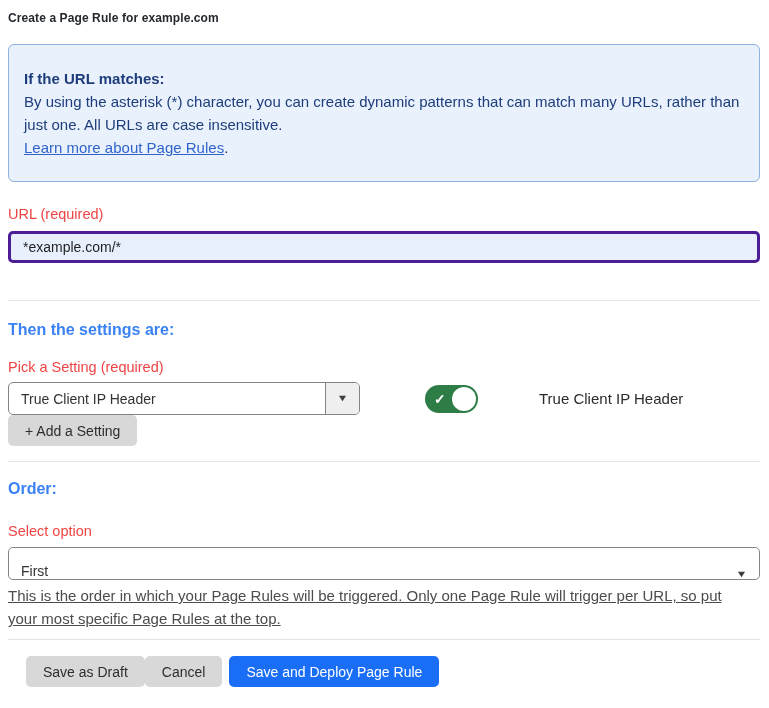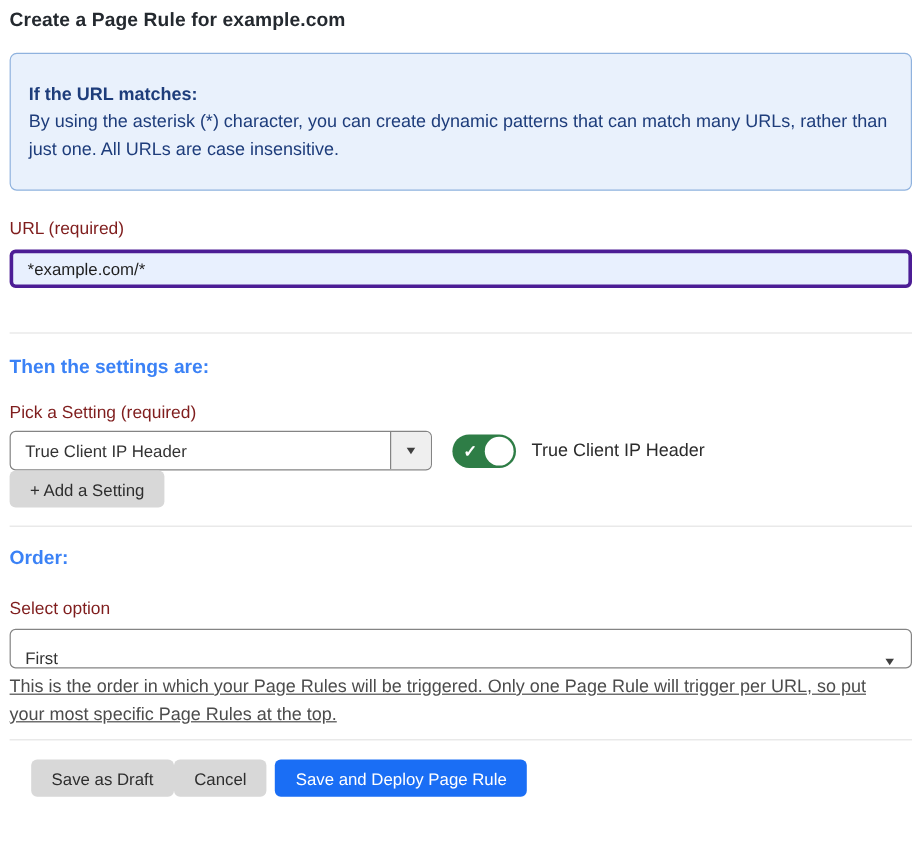--- a/index.html
+++ b/index.html
@@ -8,21 +8,21 @@
     width: 769px;
     height: 708px;
     font-family: "Liberation Sans", sans-serif;
     color: #222;
     overflow: hidden;
   }
   .page { padding: 0 9px 0 8px; }
 
   .page-title {
     padding-top: 5px;
-    font-size: 16px;
+    font-size: 12px;
     line-height: 26px;
     font-weight: 700;
     color: #24292f;
     letter-spacing: 0.1px;
   }
 
   .info-box {
     margin-top: 13px;
     background: #e9f1fc;
     border: 1px solid #8fb2de;
@@ -36,21 +36,21 @@
   .info-link {
     color: #3064cb;
     text-decoration: underline;
     cursor: pointer;
   }
 
   .field-label {
     margin-top: 22px;
     font-size: 14.5px;
     line-height: 20px;
-    color: #7f1d1d;
+    color: #ef4444;
     display: block;
   }
 
   .url-input {
     margin-top: 7px;
     width: 100%;
     height: 32px;
     background: #e8f0fe;
     border: 3px solid #4c1d95;
     border-radius: 5px;
@@ -79,20 +79,21 @@
     color: #3b82f6;
   }
   .order-heading { margin-top: 17px; }
 
   .picker-label { margin-top: 18px; line-height: 18px; }
 
   .setting-row {
     margin-top: 6px;
     display: flex;
     align-items: center;
+    gap: 48px;
   }
 
   .custom-select {
     height: 33px;
     border: 1px solid #848484;
     border-radius: 5px;
     background: #ffffff;
     display: flex;
     align-items: center;
     cursor: pointer;
@@ -206,20 +207,21 @@
 </head>
 <body>
 
 <div class="page">
 
   <h1 class="page-title">Create a Page Rule for example.com</h1>
 
   <div class="info-box">
     <p class="info-heading">If the URL matches:</p>
     <p class="info-body">By using the asterisk (*) character, you can create dynamic patterns that can match many URLs, rather than just one. All URLs are case insensitive.</p>
+    <p class="info-link-line"><a class="info-link">Learn more about Page Rules</a><span>.</span></p>
   </div>
 
   <label class="field-label">URL (required)</label>
   <input class="url-input" type="text" value="*example.com/*" style="">
 
   <hr class="divider hr-1">
 
   <h2 class="section-heading">Then the settings are:</h2>
 
   <label class="field-label picker-label">Pick a Setting (required)</label>

